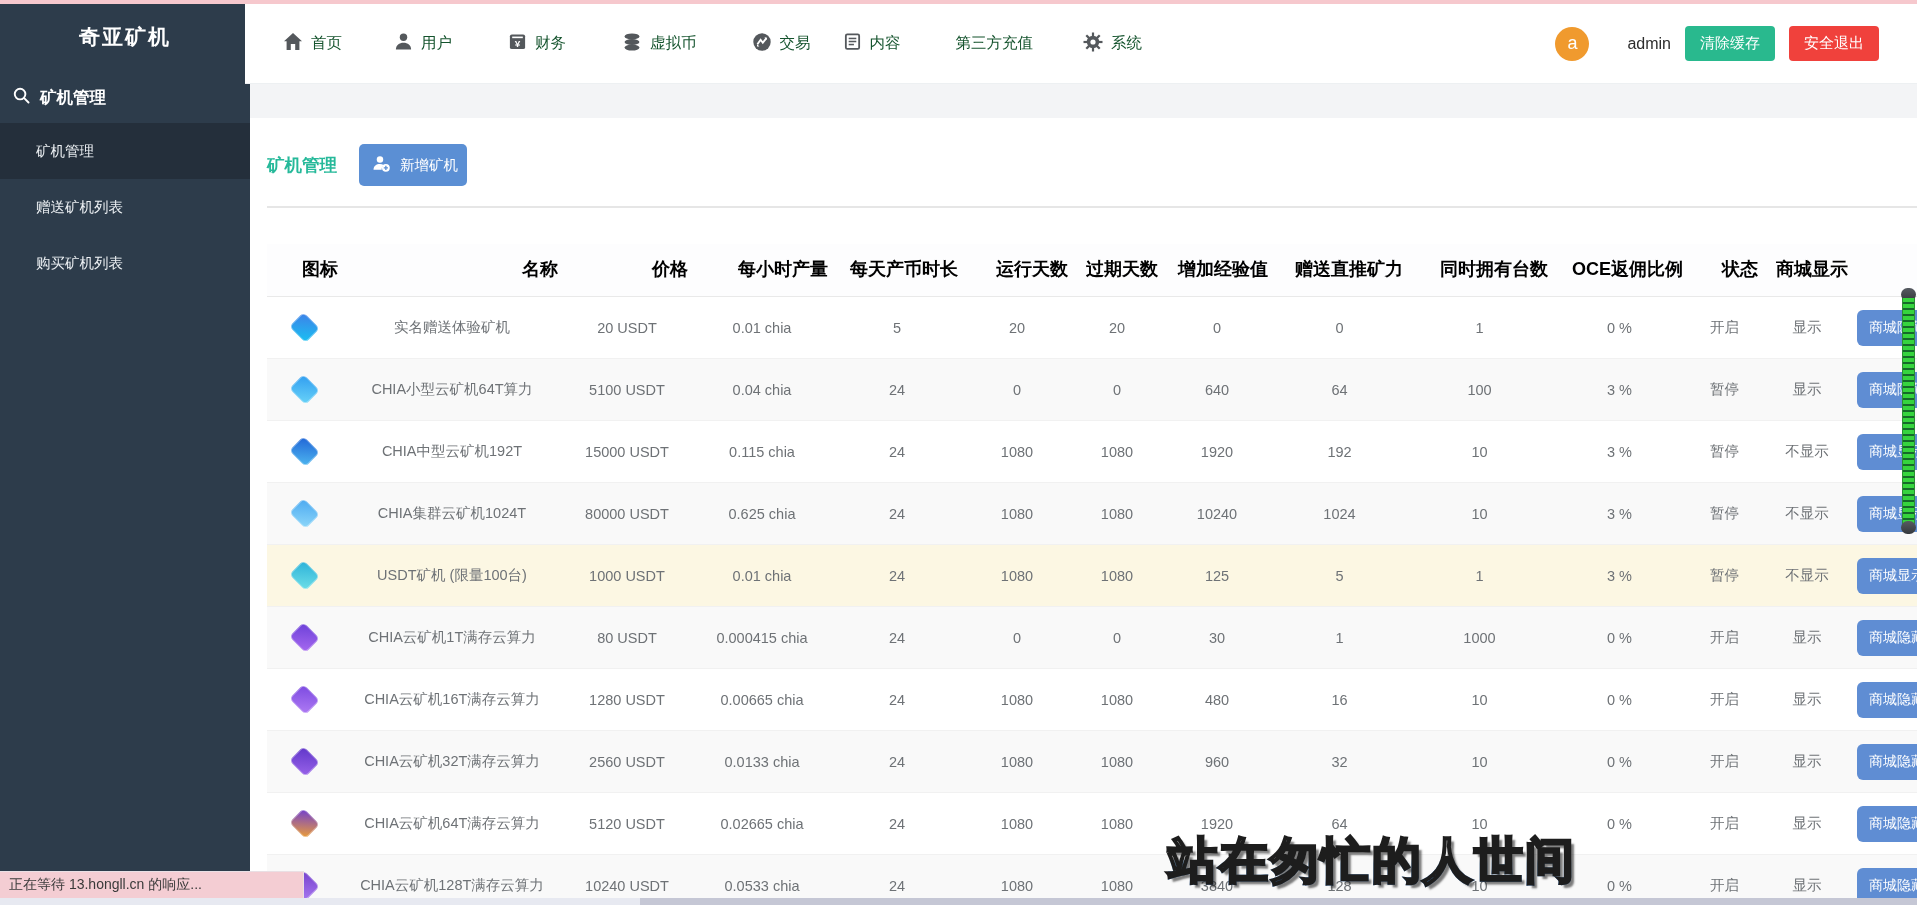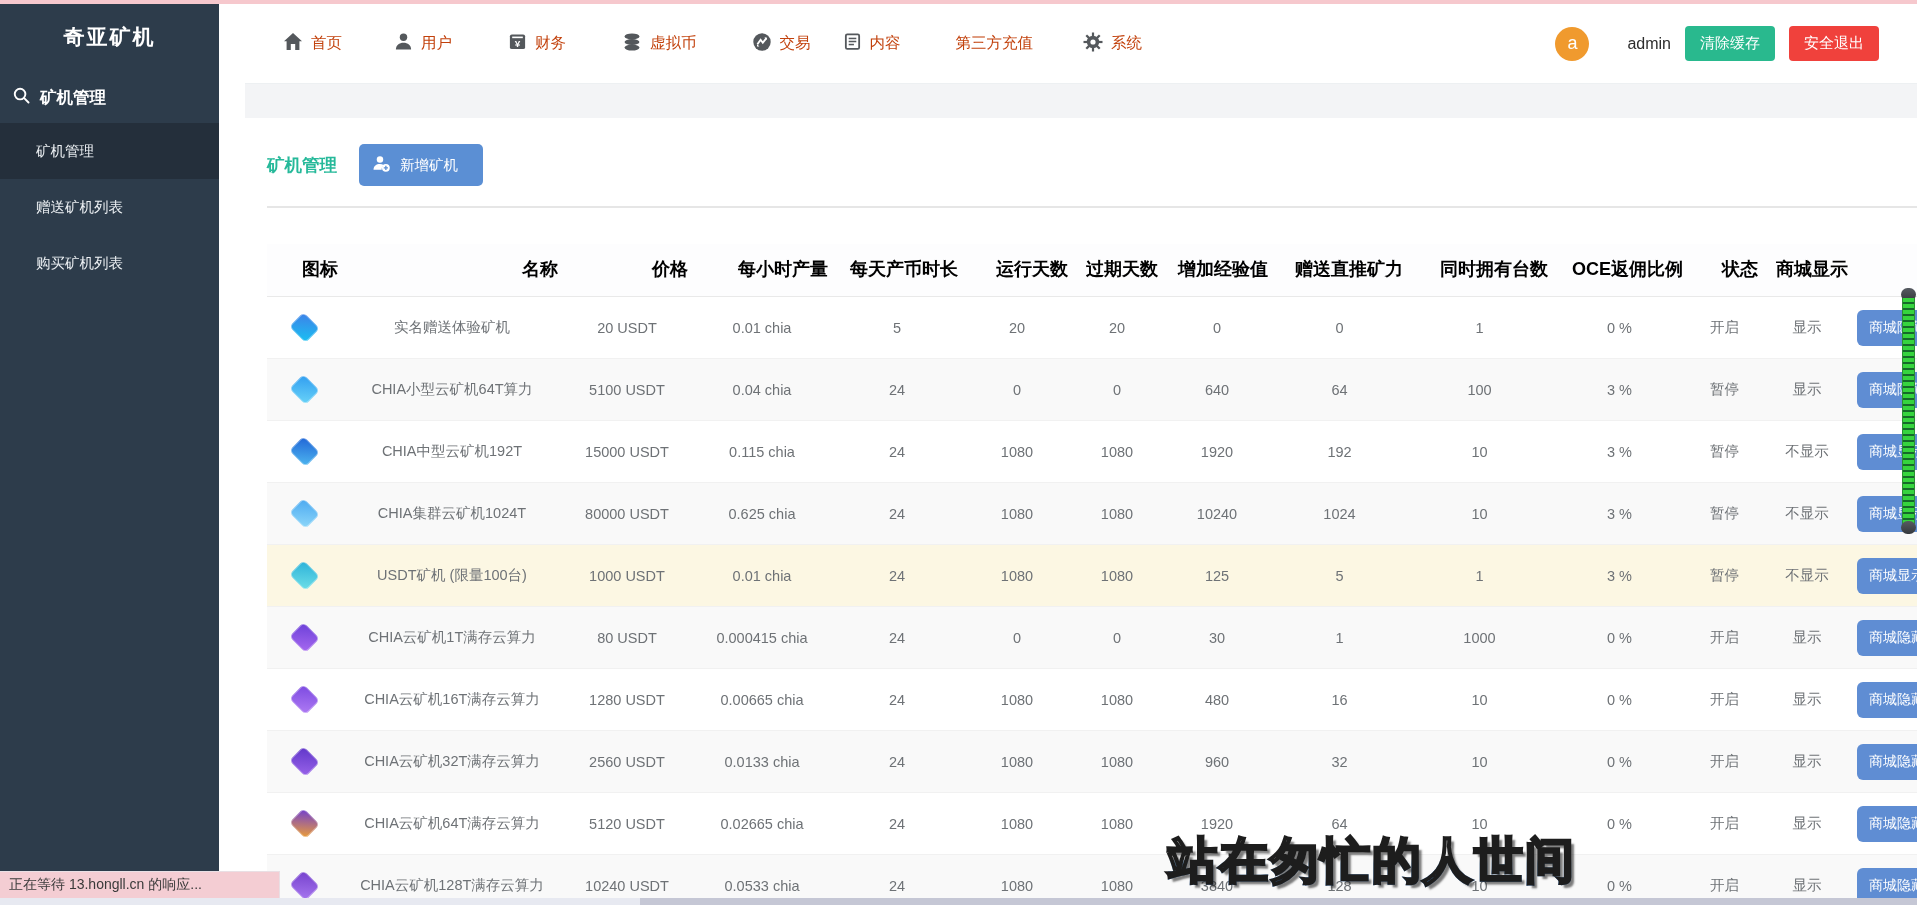--- a/index.html
+++ b/index.html
@@ -4,66 +4,66 @@
 <style>
   * { box-sizing: border-box; margin: 0; padding: 0; }
   html,body { width:1917px; height:905px; }
   body { position:relative; overflow:hidden; background:#fff;
          font-family:"Liberation Sans","DejaVu Sans",sans-serif; }
 
   
   .top-strip{position:absolute;top:0;left:0;right:0;height:4px;background:#f6c8cd;z-index:50;}
 
   
-  .sidebar{position:absolute;left:0;top:4px;bottom:0;width:219px;background:#2d3c4b;color:#fff;z-index:5;}
+  .sidebar{position:absolute;left:0;top:4px;bottom:0;width:250px;background:#2d3c4b;color:#fff;z-index:5;}
   .brand{height:66px;display:flex;align-items:center;justify-content:center;font-size:21px;font-weight:bold;letter-spacing:2px;}
   .side-section{display:flex;align-items:center;gap:9px;padding:16px 12px 14px 12px;font-size:16.5px;font-weight:bold;}
   .side-menu .item{height:56px;display:flex;align-items:center;padding-left:36px;font-size:14.5px;color:#edf1f4;cursor:pointer;}
   .side-menu .item.active{background:#242f3b;}
 
   
   .topnav{position:absolute;left:245px;top:4px;right:0;height:80px;background:#fff;
           border-bottom:1px solid #edf0f2;display:flex;align-items:center;z-index:10;}
-  .nav-item{display:flex;align-items:center;gap:8px;font-size:15.5px;color:#c2410c;cursor:pointer;white-space:nowrap;}
+  .nav-item{display:flex;align-items:center;gap:8px;font-size:15.5px;color:#14532d;cursor:pointer;white-space:nowrap;}
   .nav-item svg{flex:0 0 auto;}
   .nav-item.active{background:#26b99a;color:#fff;padding:19px 27px;border-radius:4px;}
   .nav-right{margin-left:auto;display:flex;align-items:center;gap:14px;padding-right:38px;}
   .avatar{width:34px;height:34px;border-radius:50%;background:#f09a2e;color:#fff;display:flex;align-items:center;justify-content:center;font-size:18px;}
   .admin-name{font-size:16px;color:#2d2d2d;margin-left:24px;}
   .btn{border:none;color:#fff;border-radius:4px;padding:8px 15px;font-size:15px;cursor:pointer;font-family:inherit;}
   .btn-cache{background:#29b98e;}
   .btn-logout{background:#f0413c;}
 
   
   .main{position:absolute;left:245px;top:84px;right:0;bottom:0;background:#f3f4f6;overflow:hidden;}
   .panel{position:absolute;left:0;right:0;top:34px;bottom:0;background:#fff;overflow:hidden;}
   .panel-head{display:flex;align-items:center;gap:22px;padding:26px 0 0 22px;}
   .page-title{color:#26b99a;font-size:17.5px;font-weight:bold;}
-  .btn-add{background:#5b8fd4;display:flex;align-items:center;gap:9px;padding:10px 25px 10px 13px;font-size:14.5px;border-radius:5px;}
+  .btn-add{background:#5b8fd4;display:flex;align-items:center;gap:9px;padding:10px 9px 10px 13px;font-size:14.5px;border-radius:5px;}
   .divider{height:2px;background:#e6e6e6;margin:20px 0 0 22px;}
 
   table{margin:36px 0 0 22px;border-collapse:collapse;table-layout:fixed;width:1675px;}
   th{font-size:18px;font-weight:bold;color:#000000;padding:13px 4px 15px;border-bottom:1px solid #e9e9e9;text-align:right;background:#fdfdfe;}
   td{font-size:14.5px;color:#6e7276;text-align:center;height:62px;border-bottom:1px solid #f1f1f1;padding:0 3px;overflow:hidden;white-space:nowrap;}
   tbody tr:nth-child(even){background:#f9f9f9;}
   tbody tr.highlight{background:#fcf7e3;}
   .gem{width:23px;height:23px;margin:0 auto;border-radius:5px;transform:rotate(45deg) scale(1,.88);box-shadow:0 0 0 1px rgba(255,255,255,.4) inset;}
   .row-btn{background:#5f8dd3;color:#fff;border:none;border-radius:6px;padding:9px 12px;font-size:14px;white-space:nowrap;cursor:pointer;font-family:inherit;}
 
   
   .vscroll{position:absolute;right:1px;top:288px;width:15px;height:246px;z-index:40;display:flex;flex-direction:column;cursor:pointer;}
   .vscroll .cap{height:13px;background:linear-gradient(180deg,#565b61,#35383d);border-radius:7px;flex:0 0 auto;}
   .vscroll .stripes{flex:1;margin:-3px 1px;background:repeating-linear-gradient(180deg,#36d43e 0 4px,#15692a 4px 6px);border-left:1px solid #2b8c33;border-right:1px solid #2b8c33;}
 
   
   .hscroll{position:absolute;left:0;right:0;bottom:0;height:7px;background:#e7e9f1;z-index:30;}
   .hscroll .thumb{position:absolute;left:640px;right:0;top:0;bottom:0;background:#c5c7d5;}
 
   
-  .statusbar{position:absolute;left:0;bottom:7px;width:280px;height:27px;background:#f4cdd3;display:flex;align-items:center;padding-left:9px;font-size:14px;color:#3a3a3a;z-index:45;border:1px solid #e9dfe4;border-left:none;border-bottom:none;}
+  .statusbar{position:absolute;left:0;bottom:7px;width:304px;height:27px;background:#f4cdd3;display:flex;align-items:center;padding-left:9px;font-size:14px;color:#3a3a3a;z-index:45;border:1px solid #e9dfe4;border-left:none;border-bottom:none;}
 
   
   .subtitle{position:absolute;left:1168px;top:828px;z-index:60;font-size:49px;font-weight:bold;letter-spacing:2px;
             background:linear-gradient(180deg,#ffffff 46%,#7ab4ea 54%,#3e7fd0 85%);
             -webkit-background-clip:text;background-clip:text;color:transparent;
             -webkit-text-stroke:2.5px #1d1d1d;text-shadow:4px 4px 2px rgba(20,20,20,.55);}
 </style>
 </head>
 <body>
 

